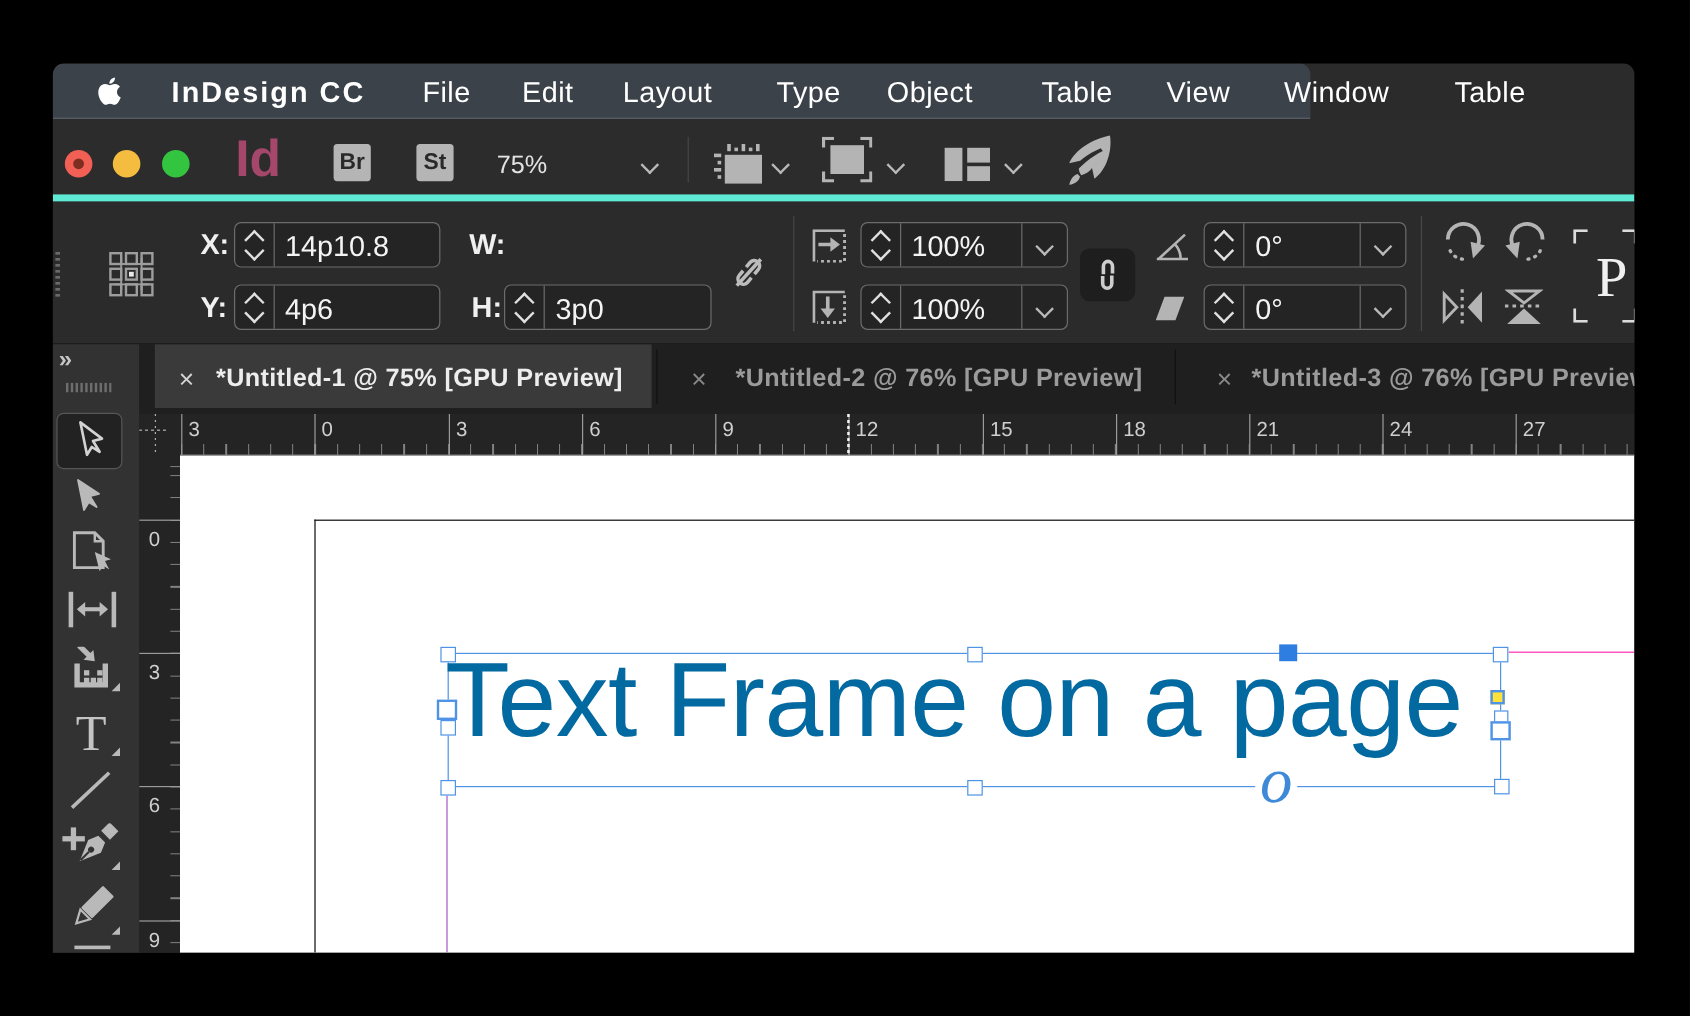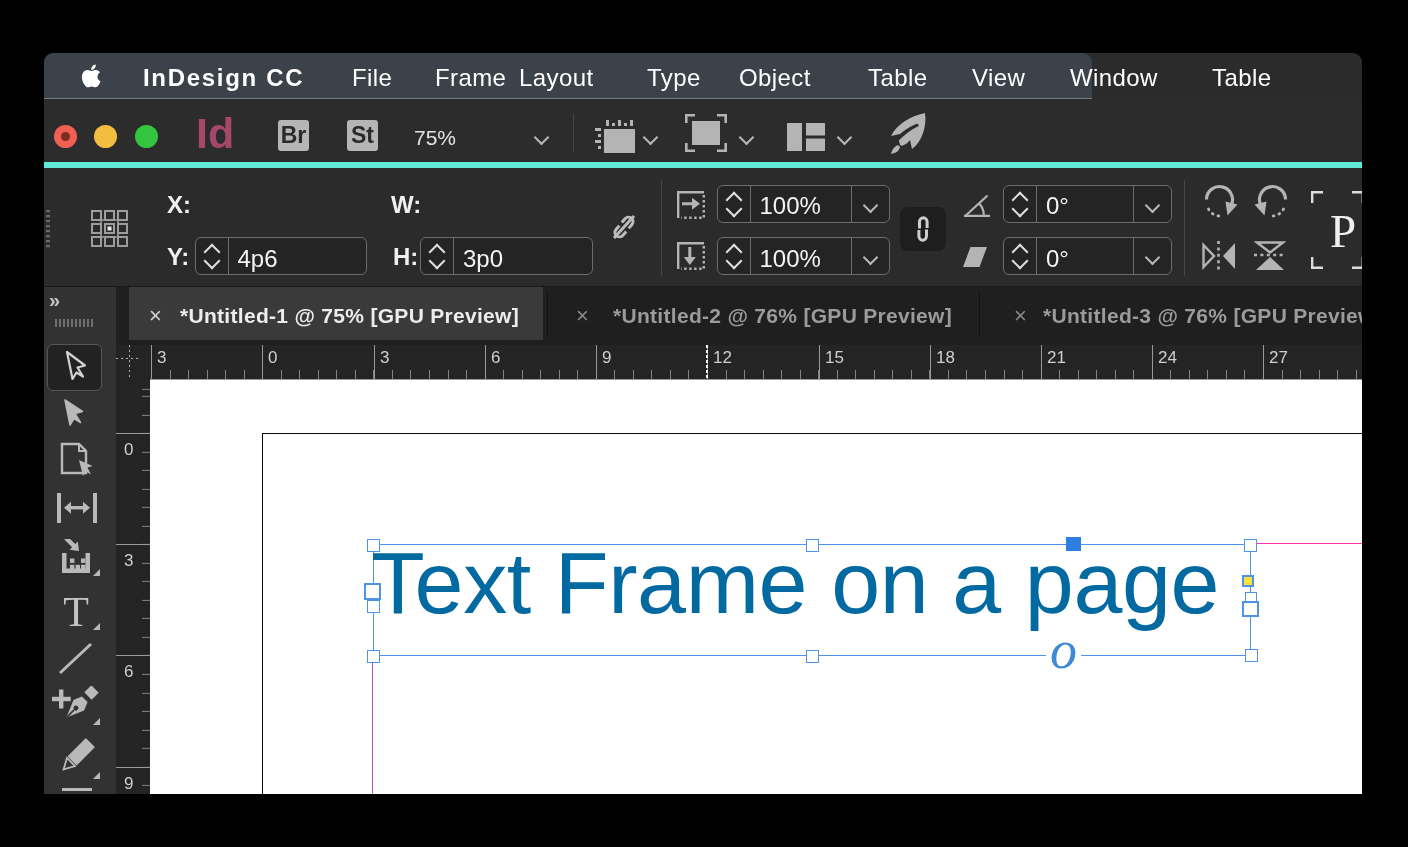--- a/index.html
+++ b/index.html
@@ -10,21 +10,21 @@
   
   #menubar { position:absolute; left:0; top:0; width:1048px; height:46px;
     background:#3b424a; border-radius:9px 9px 0 0;
     border-bottom:1px solid #707b86; }
   #menubar span { position:absolute; color:#fff; font-size:24px; line-height:1; top:13px; letter-spacing:0.4px; }
   
   #toolbar { position:absolute; left:0; top:47px; width:1318px; height:68px;
     background:#2c2c2c; border-bottom:6px solid #5eead4; }
   .tl { position:absolute; top:72px; width:23px; height:23px; border-radius:50%; }
   .badge { position:absolute; top:66px; width:31px; height:31px; background:#b5b5b5;
-    border-radius:3px; color:#2a2a2a; font-size:23px; font-weight:bold;
+    border-radius:3px; color:#2a2a2a; font-size:19px; font-weight:bold;
     text-align:center; line-height:31px; }
   .chev { position:absolute; width:12px; height:12px; }
   .chev:before { content:""; position:absolute; left:1px; top:1px; width:9px; height:9px;
     border-right:2px solid #b9b9b9; border-bottom:2px solid #b9b9b9;
     transform:rotate(45deg); transform-origin:center; }
   
   #control { position:absolute; left:0; top:115px; width:1318px; height:119px;
     background:#2b2b2b; border-bottom:1px solid #191919; }
   .fld { position:absolute; height:38px; background:#242424; border:1px solid #6c6c6c;
     border-radius:6px; }
@@ -68,21 +68,21 @@
 </style>
 </head>
 <body>
 <div id="win">
   <div id="menubar">
     <svg style="position:absolute;left:34px;top:9px" width="24" height="28" viewBox="0 0 24 28">
       <path fill="#fff" d="M19.5 14.8c0-3 2.4-4.4 2.5-4.5-1.4-2-3.5-2.3-4.2-2.3-1.8-.2-3.5 1.05-4.4 1.05-.9 0-2.3-1.03-3.8-1-1.95.03-3.75 1.13-4.75 2.87-2 3.5-.5 8.7 1.5 11.55 1 1.4 2.1 2.95 3.6 2.9 1.45-.06 2-.93 3.75-.93 1.75 0 2.24.93 3.77.9 1.56-.03 2.55-1.42 3.5-2.82 1.1-1.62 1.55-3.2 1.58-3.28-.04-.02-3.03-1.17-3.05-4.51zM16.6 6.2c.8-.97 1.34-2.32 1.19-3.67-1.15.05-2.55.77-3.38 1.73-.74.86-1.4 2.24-1.22 3.56 1.28.1 2.6-.65 3.4-1.62z"></path>
     </svg>
     <span style="left:99px;font-weight:bold;font-size:24px;letter-spacing:1.7px;top:13px">InDesign CC</span>
     <span style="left:308px">File</span>
-    <span style="left:391px">Frame</span>
+    <span style="left:391px">Edit</span>
     <span style="left:475px">Layout</span>
     <span style="left:603px">Type</span>
     <span style="left:695px">Object</span>
     <span style="left:824px">Table</span>
     <span style="left:928px">View</span>
     <span style="left:1026px">Window</span>
     <span style="left:1168px">Table</span>
   </div>
   <div id="toolbar">
     <div class="tl" style="left:10px;top:25px;background:#f15f55"></div>
@@ -156,20 +156,25 @@
         <rect x="2" y="15" width="9" height="9"></rect>
           <rect x="28" y="15" width="9" height="9"></rect>
         <rect x="2" y="28" width="9" height="9"></rect>
           <rect x="15" y="28" width="9" height="9"></rect>
           <rect x="28" y="28" width="9" height="9"></rect>
       </g>
       <rect x="15" y="15" width="9" height="9" fill="none" stroke="#9d9d9d" stroke-width="2"></rect>
       <rect x="17.5" y="17.5" width="4" height="4" fill="#e8e8e8"></rect>
     </svg>
     <div class="lbl" style="left:123px;top:24.5px">X:</div>
+    <div class="fld" style="left:150.5px;top:16.5px;width:172px">
+        <div class="stp"></div>
+        <div class="sep"></div>
+        <div class="txt">14p10.8</div>
+      </div>
     <div class="lbl" style="left:123px;top:77px">Y:</div>
     <div class="fld" style="left:150.5px;top:69px;width:172px">
         <div class="stp"></div>
         <div class="sep"></div>
         <div class="txt">4p6</div>
       </div>
     <div class="lbl" style="left:347px;top:24.5px">W:</div>
     <div class="lbl" style="left:349px;top:77px">H:</div>
     <div class="fld" style="left:376px;top:69px;width:173px">
         <div class="stp"></div>

